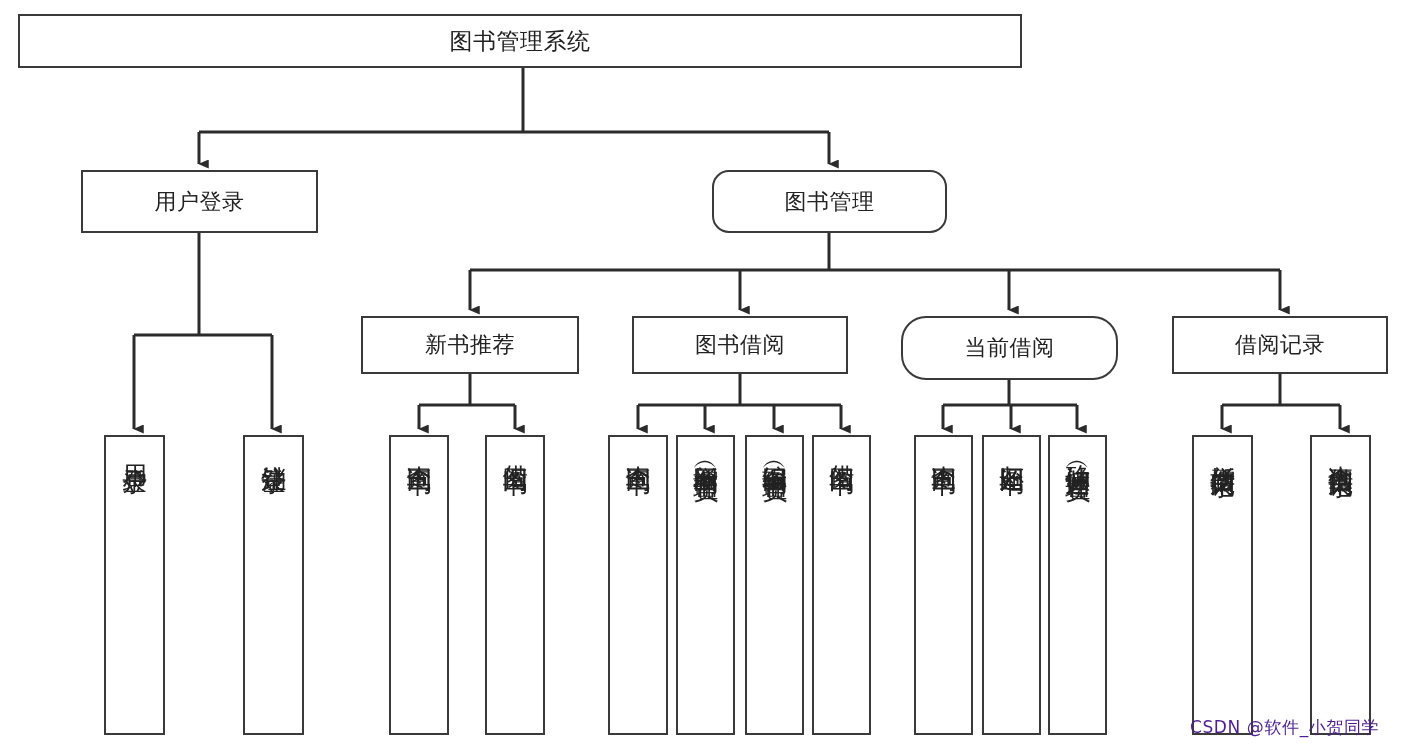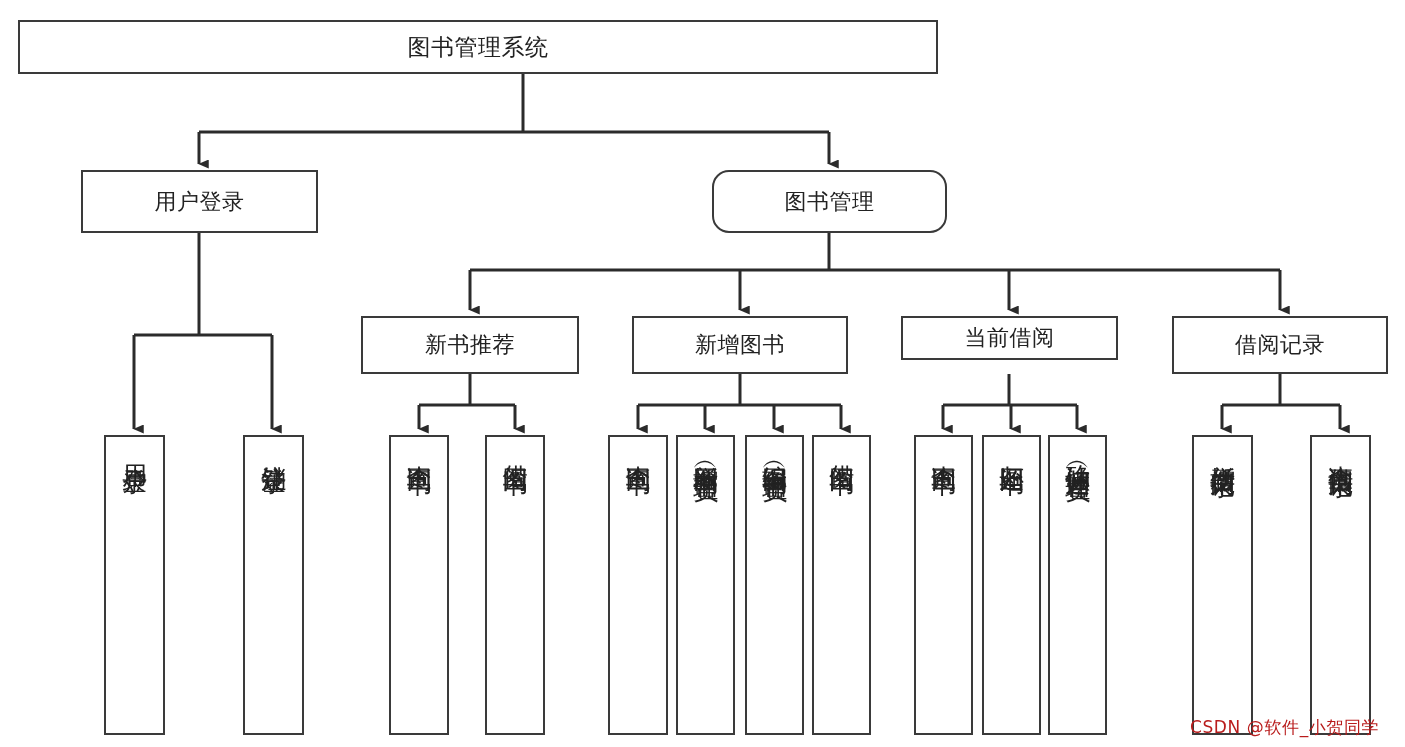--- a/index.html
+++ b/index.html
@@ -57,21 +57,21 @@
     writing-mode: vertical-rl;
     text-orientation: upright;
     font-size: 25px;
     line-height: 1.02;
     letter-spacing: 2px;
     margin: 0 auto;
   }
   .watermark {
     position: absolute;
     font-size: 17px;
-    color: #b91c1c;
+    color: #4c1d95;
     letter-spacing: 0.6px;
     white-space: nowrap;
     font-family: "DejaVu Sans", "Liberation Sans", sans-serif;
   }
 </style>
 </head>
 <body>
 
 <div id="canvas">
 
@@ -118,38 +118,38 @@
       <path d="M 1011 405 L 1011 429" marker-end="url(#arrow)"></path>
       <path d="M 1077 405 L 1077 429" marker-end="url(#arrow)"></path>
 
       <path d="M 1280 374 L 1280 405"></path>
       <path d="M 1222 405 L 1340 405"></path>
       <path d="M 1222 405 L 1222 429" marker-end="url(#arrow)"></path>
       <path d="M 1340 405 L 1340 429" marker-end="url(#arrow)"></path>
     </g>
   </svg>
 
-  <div class="node horiz root" style="left:18px; top:20px; width:920px; height:54px;">
+  <div class="node horiz root" style="left:18px; top:14px; width:1004px; height:54px;">
     <span class="label">图书管理系统</span>
   </div>
 
   <div class="node horiz" style="left:81px; top:170px; width:237px; height:63px;">
     <span class="label">用户登录</span>
   </div>
   <div class="node horiz" style="left:712px; top:170px; width:235px; height:63px;border-radius:17px;">
     <span class="label">图书管理</span>
   </div>
 
   <div class="node horiz" style="left:361px; top:316px; width:218px; height:58px;font-family:Liberation Serif, serif;">
     <span class="label">新书推荐</span>
   </div>
   <div class="node horiz" style="left:632px; top:316px; width:216px; height:58px;">
-    <span class="label">新增图书</span>
-  </div>
-  <div class="node horiz" style="left:901px; top:316px; width:217px; height:44px;">
+    <span class="label">图书借阅</span>
+  </div>
+  <div class="node horiz" style="left:901px; top:316px; width:217px; height:64px;border-radius:25px;">
     <span class="label">当前借阅</span>
   </div>
   <div class="node horiz" style="left:1172px; top:316px; width:216px; height:58px;">
     <span class="label">借阅记录</span>
   </div>
 
   <div class="node vert" style="left:104px; top:435px; width:61px; height:300px;">
     <span class="label">用户登录</span>
   </div>
   <div class="node vert" style="left:243px; top:435px; width:61px; height:300px;">

